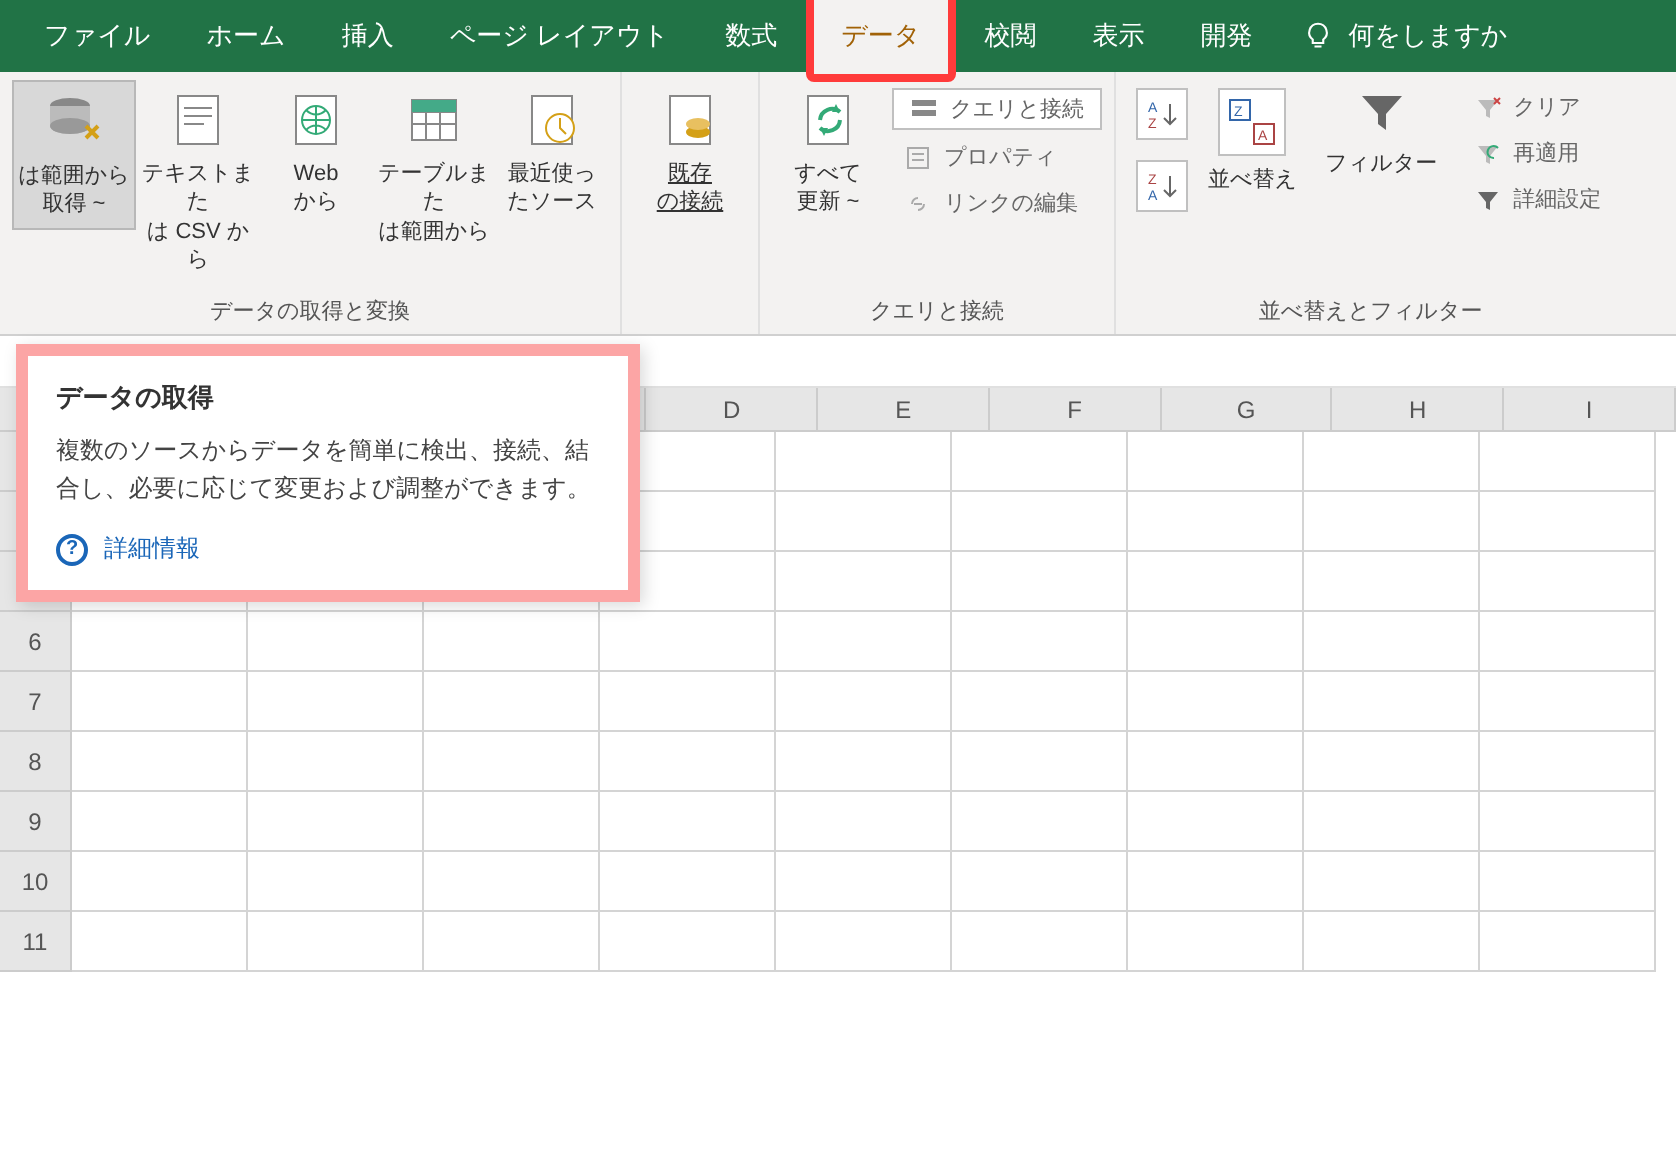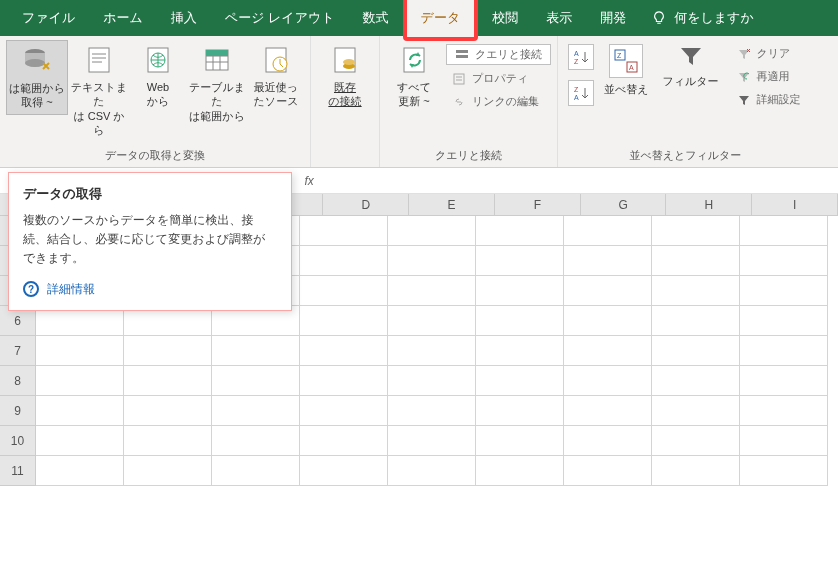--- a/index.html
+++ b/index.html
@@ -31,21 +31,21 @@
 .fbar .actions{display:flex;align-items:center;gap:18px;padding:0 14px;color:#b0b0b0;font-size:14px;border-left:1px solid #e0e0e0;margin-left:230px;}
 .fbar .fx{font-style:italic;color:#666;font-size:12px;}
 .sheet{position:relative;}
 .col-headers{display:flex;background:#e6e6e6;border-bottom:1px solid #ccc;height:22px;}
 .col-h{width:88px;border-right:1px solid #ccc;text-align:center;font-size:12px;color:#555;line-height:22px;}
 .rows{}
 .row{display:flex;height:30px;}
 .row-h{width:36px;background:#e6e6e6;border-right:1px solid #ccc;border-bottom:1px solid #ccc;text-align:center;font-size:12px;color:#555;line-height:30px;}
 .cell{width:88px;border-right:1px solid #d4d4d4;border-bottom:1px solid #d4d4d4;}
 .spacer-wide{width:244px;border-right:1px solid #ccc;}
-.tooltip{position:absolute;left:8px;top:172px;width:284px;background:#fff;border:1px solid #fca5a5;box-shadow:2px 2px 8px rgba(0,0,0,0.15);padding:12px 14px;font-size:12px;color:#444;z-index:10;}
+.tooltip{position:absolute;left:8px;top:172px;width:312px;background:#fff;border:6px solid #fca5a5;box-shadow:2px 2px 8px rgba(0,0,0,0.15);padding:12px 14px;font-size:12px;color:#444;z-index:10;}
 .tooltip .title{font-weight:bold;color:#333;margin-bottom:8px;font-size:13px;}
 .tooltip .desc{line-height:1.6;margin-bottom:12px;}
 .tooltip .link{color:#1a66b8;display:flex;align-items:center;gap:8px;cursor:pointer;}
 .tooltip .link .q{width:16px;height:16px;border:2px solid #1a66b8;border-radius:50%;display:flex;align-items:center;justify-content:center;font-size:10px;font-weight:bold;}
 svg{display:block;}
 </style>
 </head>
 <body>
 
 <div class="menubar">

